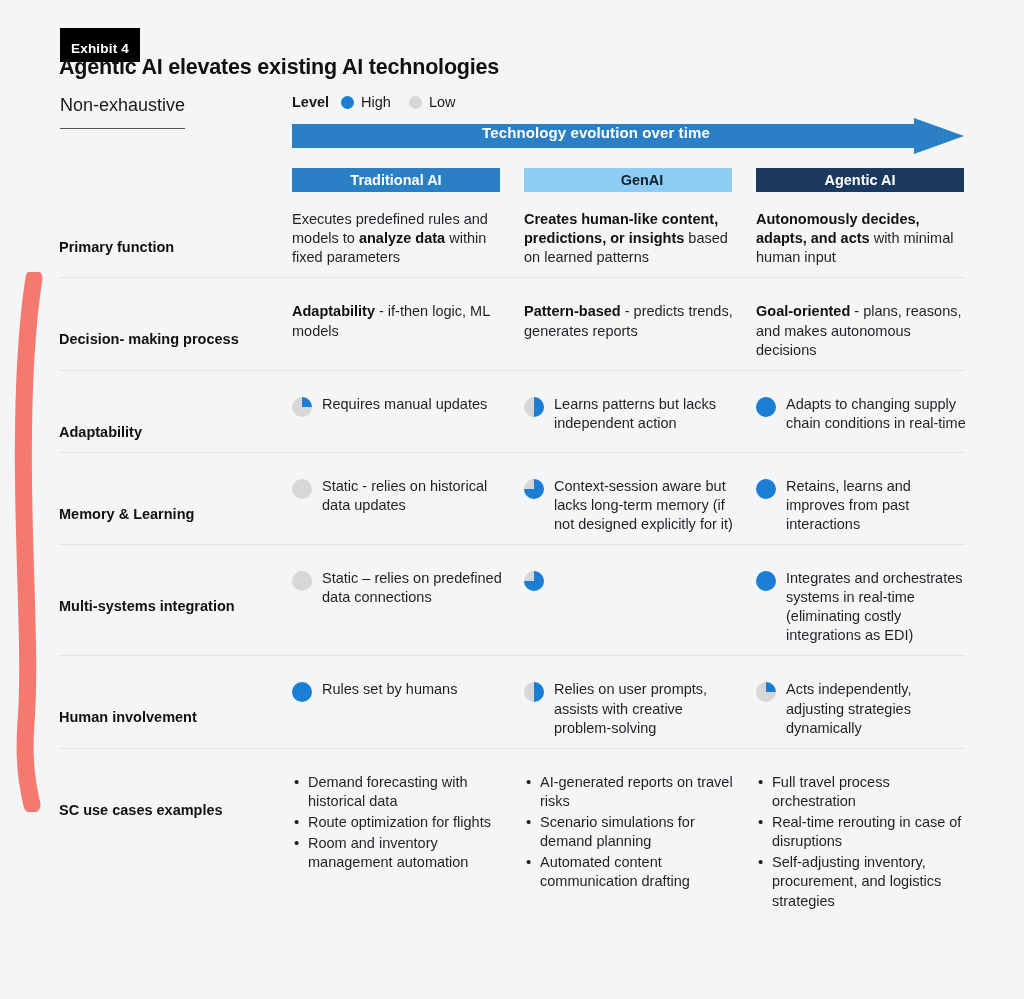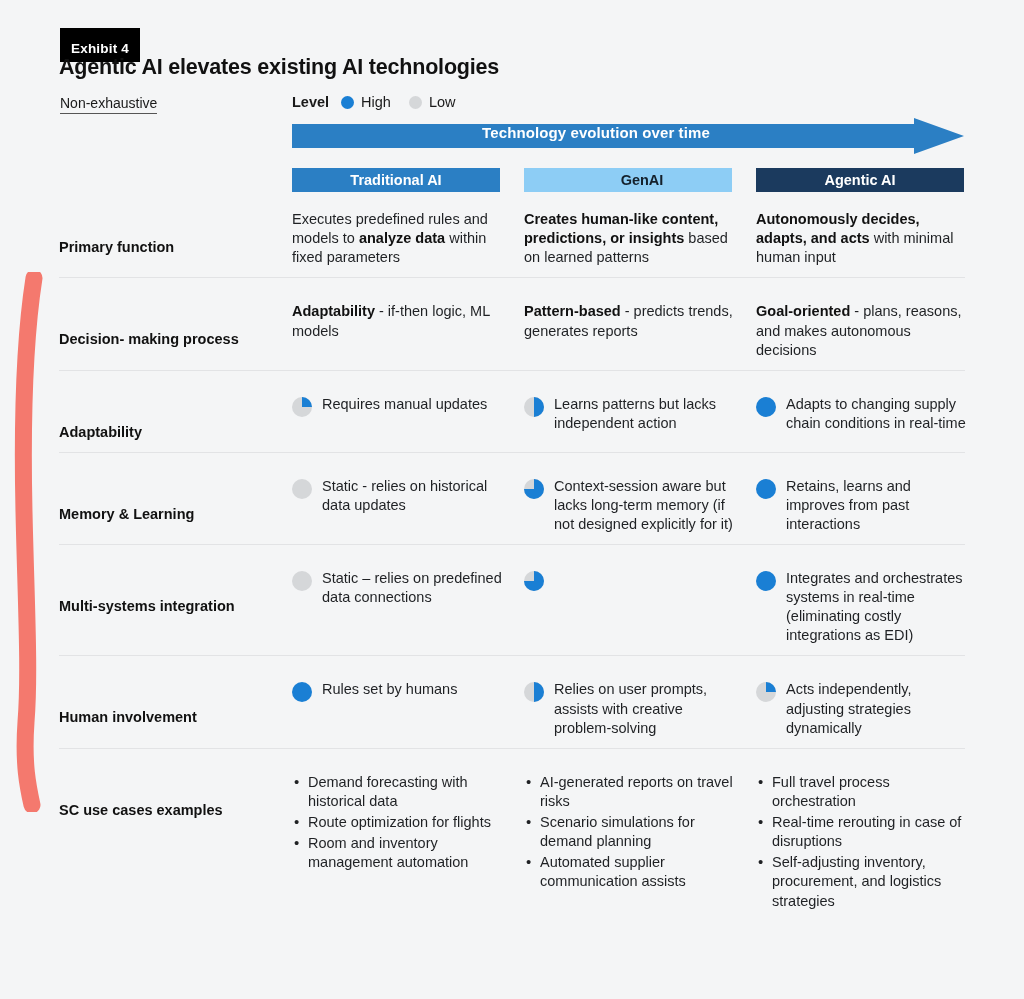--- a/index.html
+++ b/index.html
@@ -41,24 +41,24 @@
     font-size: 21.5px;
     font-weight: bold;
     letter-spacing: -0.2px;
     color: #111111;
   }
 
   .non-exhaustive {
     position: absolute;
     left: 60px;
     top: 95px;
-    font-size: 14px;
+    font-size: 18px;
     color: #1a1a1a;
     border-bottom: 1px solid #555;
-    padding-bottom: 2px;
+    padding-bottom: 12px;
   }
 
   
   .legend {
     position: absolute;
     left: 292px;
     top: 94px;
     display: flex;
     align-items: center;
     gap: 8px;
@@ -320,21 +320,21 @@
           <ul>
             <li>Demand forecasting with historical data</li>
             <li>Route optimization for flights</li>
             <li>Room and inventory management automation</li>
           </ul>
         </div>
         <div class="cell">
           <ul>
             <li>AI-generated reports on travel risks</li>
             <li>Scenario simulations for demand planning</li>
-            <li>Automated supplier communication assists</li>
+            <li>Automated content communication drafting</li>
           </ul>
         </div>
         <div class="cell">
           <ul>
             <li>Full travel process orchestration</li>
             <li>Real-time rerouting in case of disruptions</li>
             <li>Self-adjusting inventory, procurement, and logistics strategies</li>
           </ul>
         </div>
       </div>

